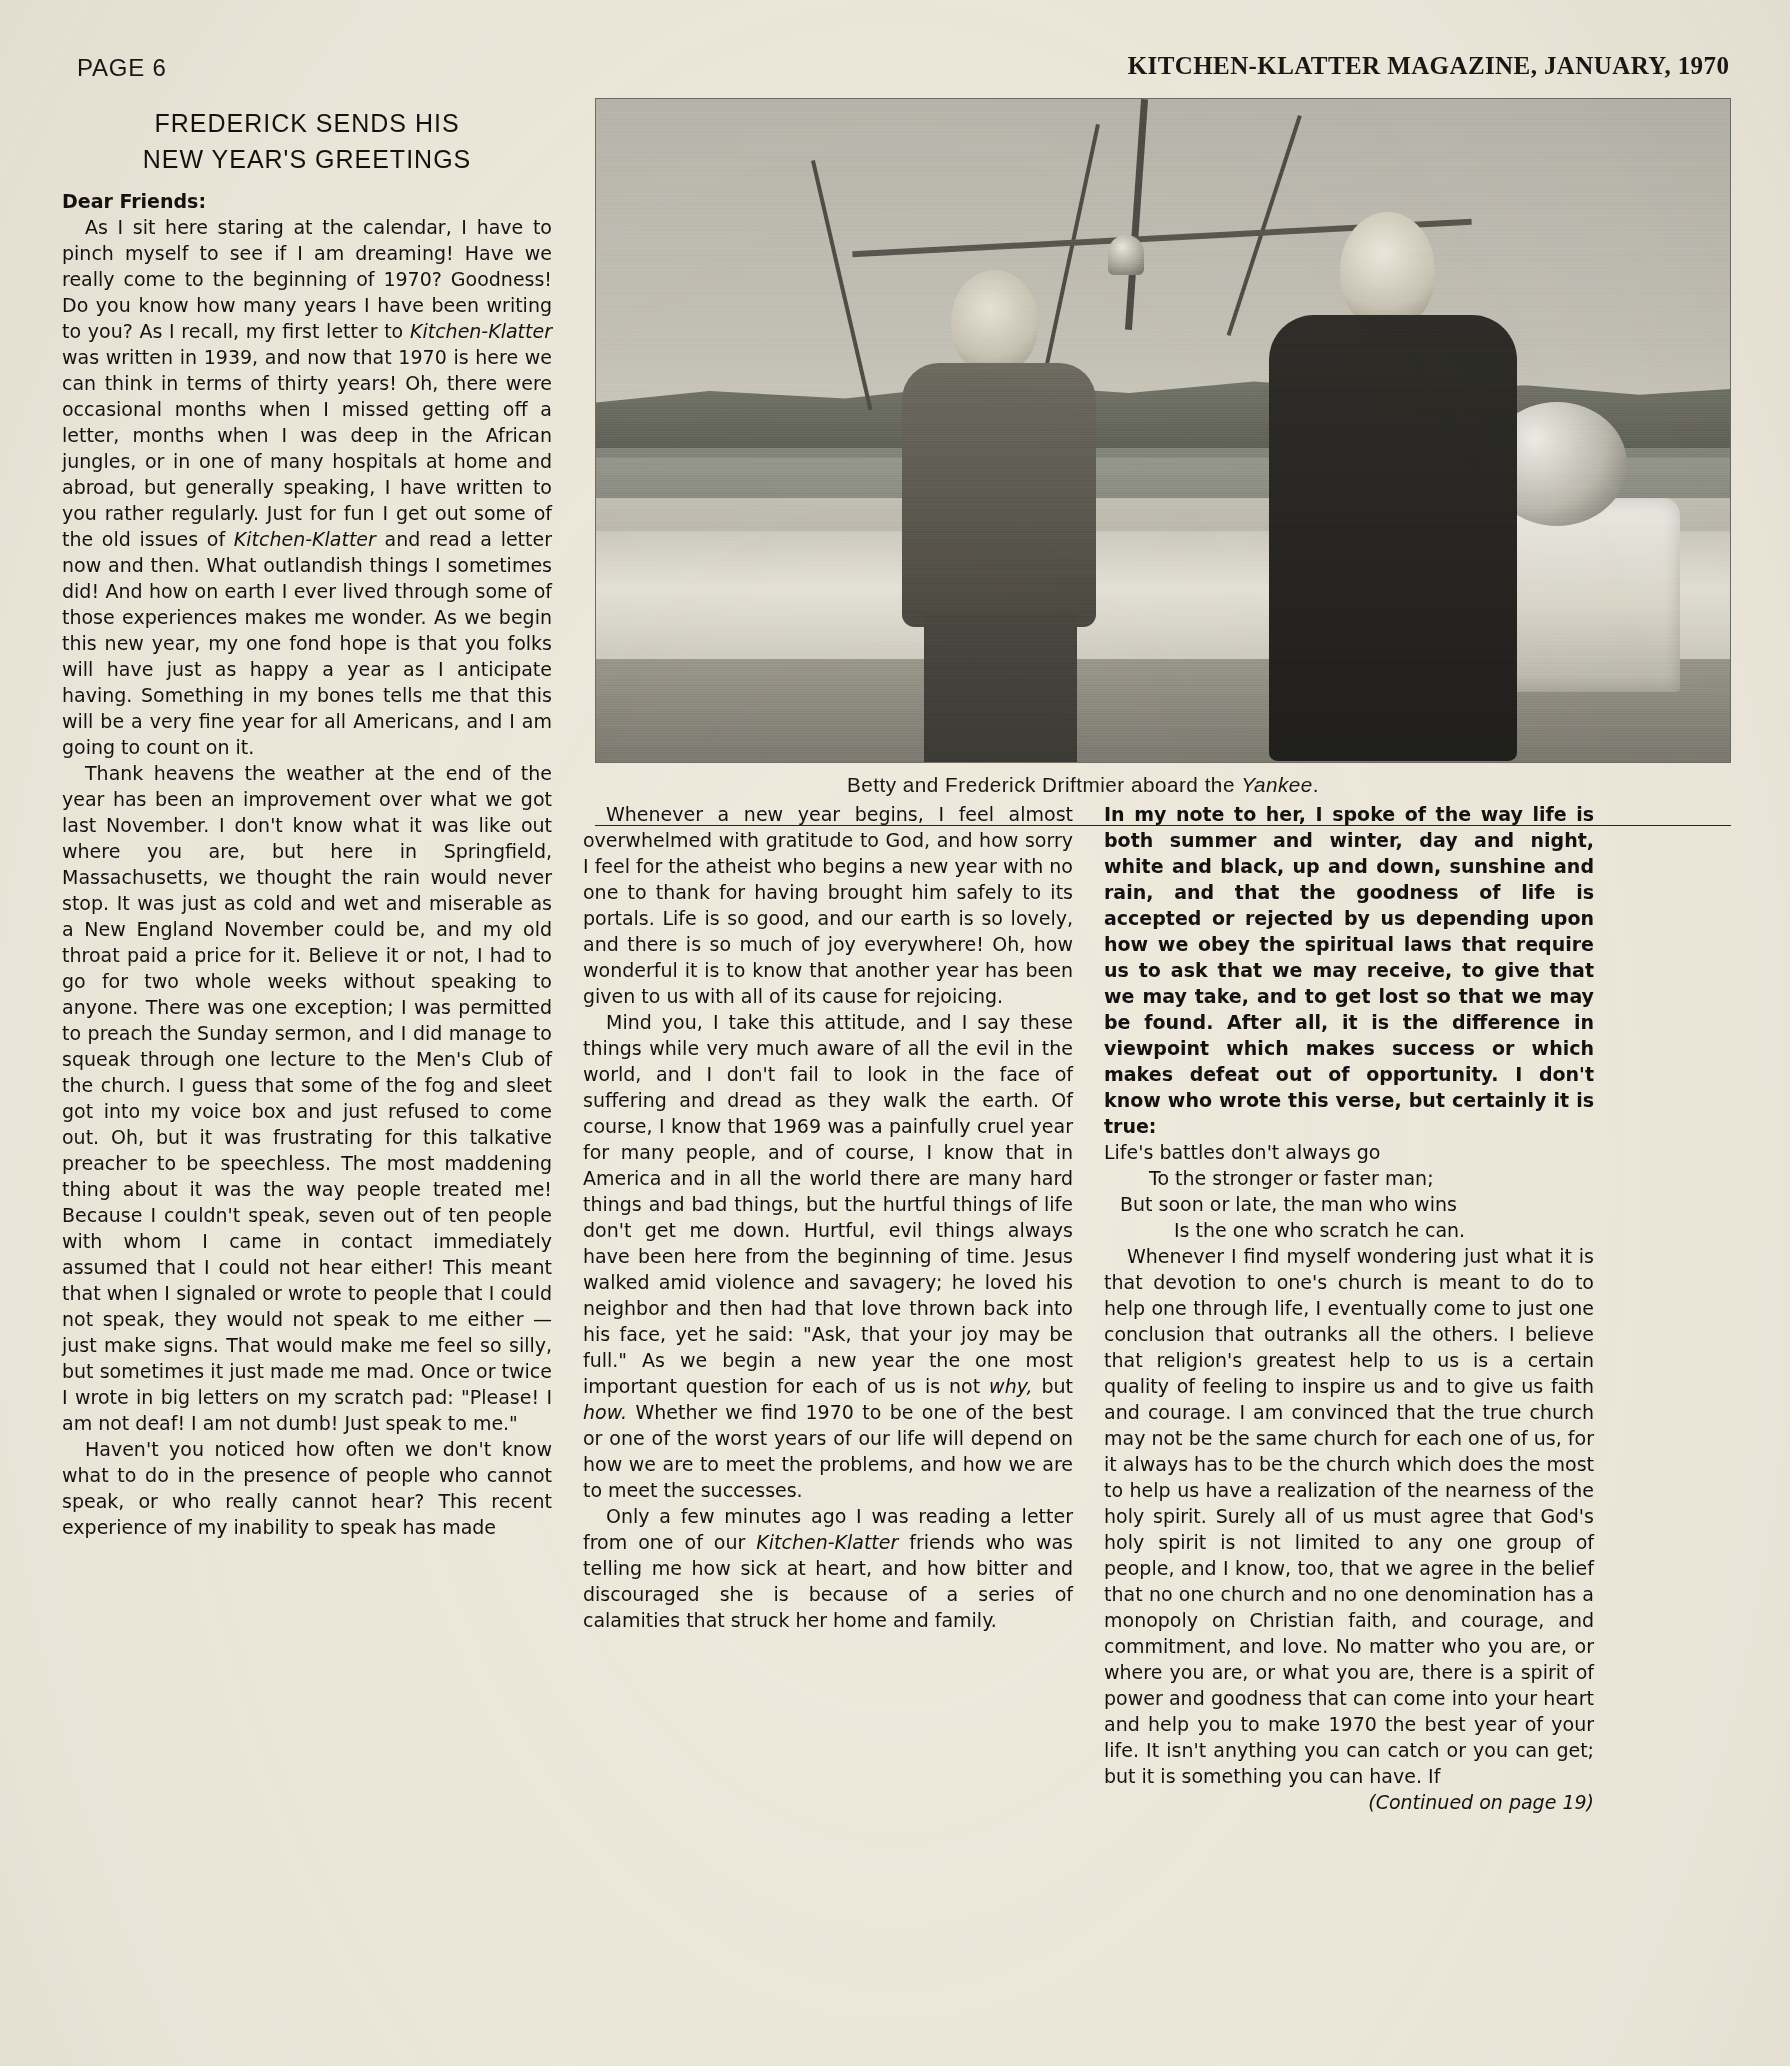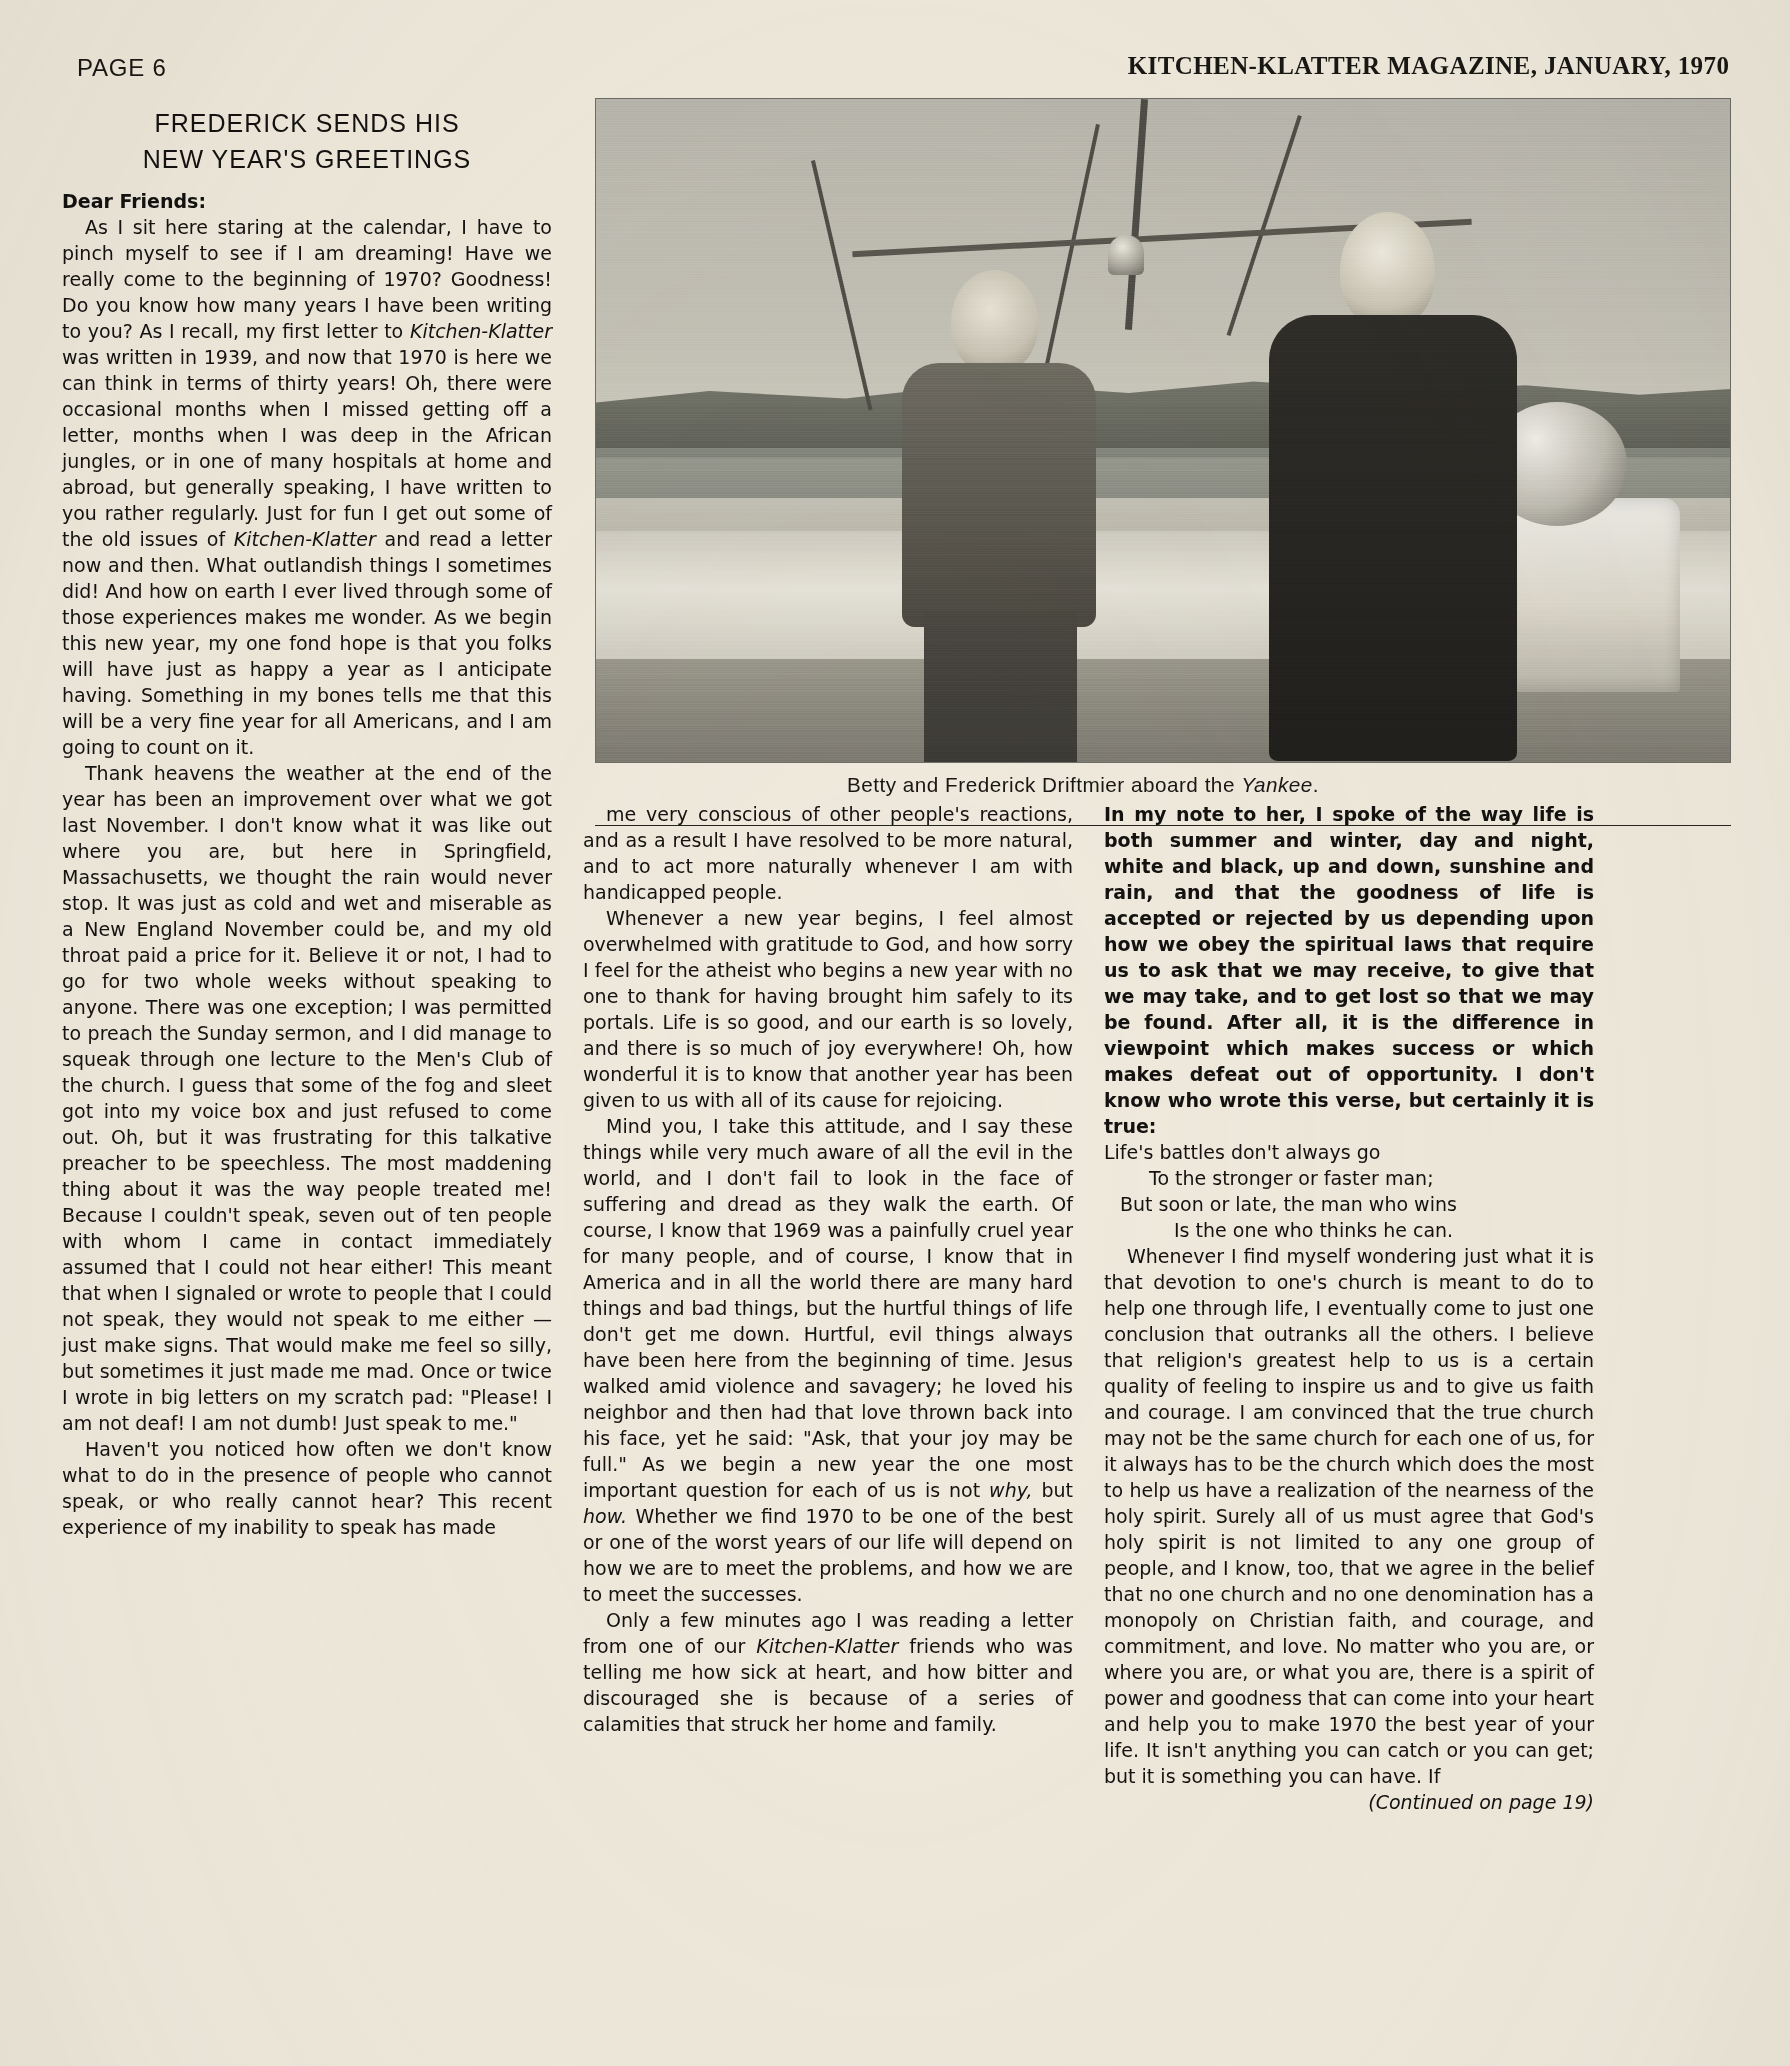--- a/index.html
+++ b/index.html
@@ -345,32 +345,31 @@
         </div>
         <div class="caption"><span>Betty and Frederick Driftmier aboard the </span><span class="it">Yankee</span><span>.</span></div>
       </div>
 
       <div class="rule" style="top:727px;"></div>
     </div>
 
     <div class="bottomcols" style="top:756px;">
       <div class="col" style="visibility:hidden;"></div>
       <div class="col">
-        <p>me very conscious of other people's reactions, and as a result I have resolved to be more natural, and to act more naturally whenever I am with handicapped people.</p>
         <p>Whenever a new year begins, I feel almost overwhelmed with gratitude to God, and how sorry I feel for the atheist who begins a new year with no one to thank for having brought him safely to its portals. Life is so good, and our earth is so lovely, and there is so much of joy everywhere! Oh, how wonderful it is to know that another year has been given to us with all of its cause for rejoicing.</p>
         <p><span>Mind you, I take this attitude, and I say these things while very much aware of all the evil in the world, and I don't fail to look in the face of suffering and dread as they walk the earth. Of course, I know that 1969 was a painfully cruel year for many people, and of course, I know that in America and in all the world there are many hard things and bad things, but the hurtful things of life don't get me down. Hurtful, evil things always have been here from the beginning of time. Jesus walked amid violence and savagery; he loved his neighbor and then had that love thrown back into his face, yet he said: "Ask, that your joy may be full." As we begin a new year the one most important question for each of us is not </span><span class="it">why,</span><span> but </span><span class="it">how.</span><span> Whether we find 1970 to be one of the best or one of the worst years of our life will depend on how we are to meet the problems, and how we are to meet the successes.</span></p>
         <p><span>Only a few minutes ago I was reading a letter from one of our </span><span class="it">Kitchen-Klatter</span><span> friends who was telling me how sick at heart, and how bitter and discouraged she is because of a series of calamities that struck her home and family.</span></p>
       </div>
       <div class="col">
         <p class="noindent">In my note to her, I spoke of the way life is both summer and winter, day and night, white and black, up and down, sunshine and rain, and that the goodness of life is accepted or rejected by us depending upon how we obey the spiritual laws that require us to ask that we may receive, to give that we may take, and to get lost so that we may be found. After all, it is the difference in viewpoint which makes success or which makes defeat out of opportunity. I don't know who wrote this verse, but certainly it is true:</p>
         <p class="verse">
           <span class="l1">Life's battles don't always go</span>
           <span class="l2">To the stronger or faster man;</span>
           <span class="l3">But soon or late, the man who wins</span>
-          <span class="l4">Is the one who thinks he can.</span>
+          <span class="l4">Is the one who scratch he can.</span>
         </p>
         <p>Whenever I find myself wondering just what it is that devotion to one's church is meant to do to help one through life, I eventually come to just one conclusion that outranks all the others. I believe that religion's greatest help to us is a certain quality of feeling to inspire us and to give us faith and courage. I am convinced that the true church may not be the same church for each one of us, for it always has to be the church which does the most to help us have a realization of the nearness of the holy spirit. Surely all of us must agree that God's holy spirit is not limited to any one group of people, and I know, too, that we agree in the belief that no one church and no one denomination has a monopoly on Christian faith, and courage, and commitment, and love. No matter who you are, or where you are, or what you are, there is a spirit of power and goodness that can come into your heart and help you to make 1970 the best year of your life. It isn't anything you can catch or you can get; but it is something you can have. If</p>
         <p class="contd">(Continued on page 19)</p>
       </div>
     </div>
 
   </div>
 </div>
 
 

